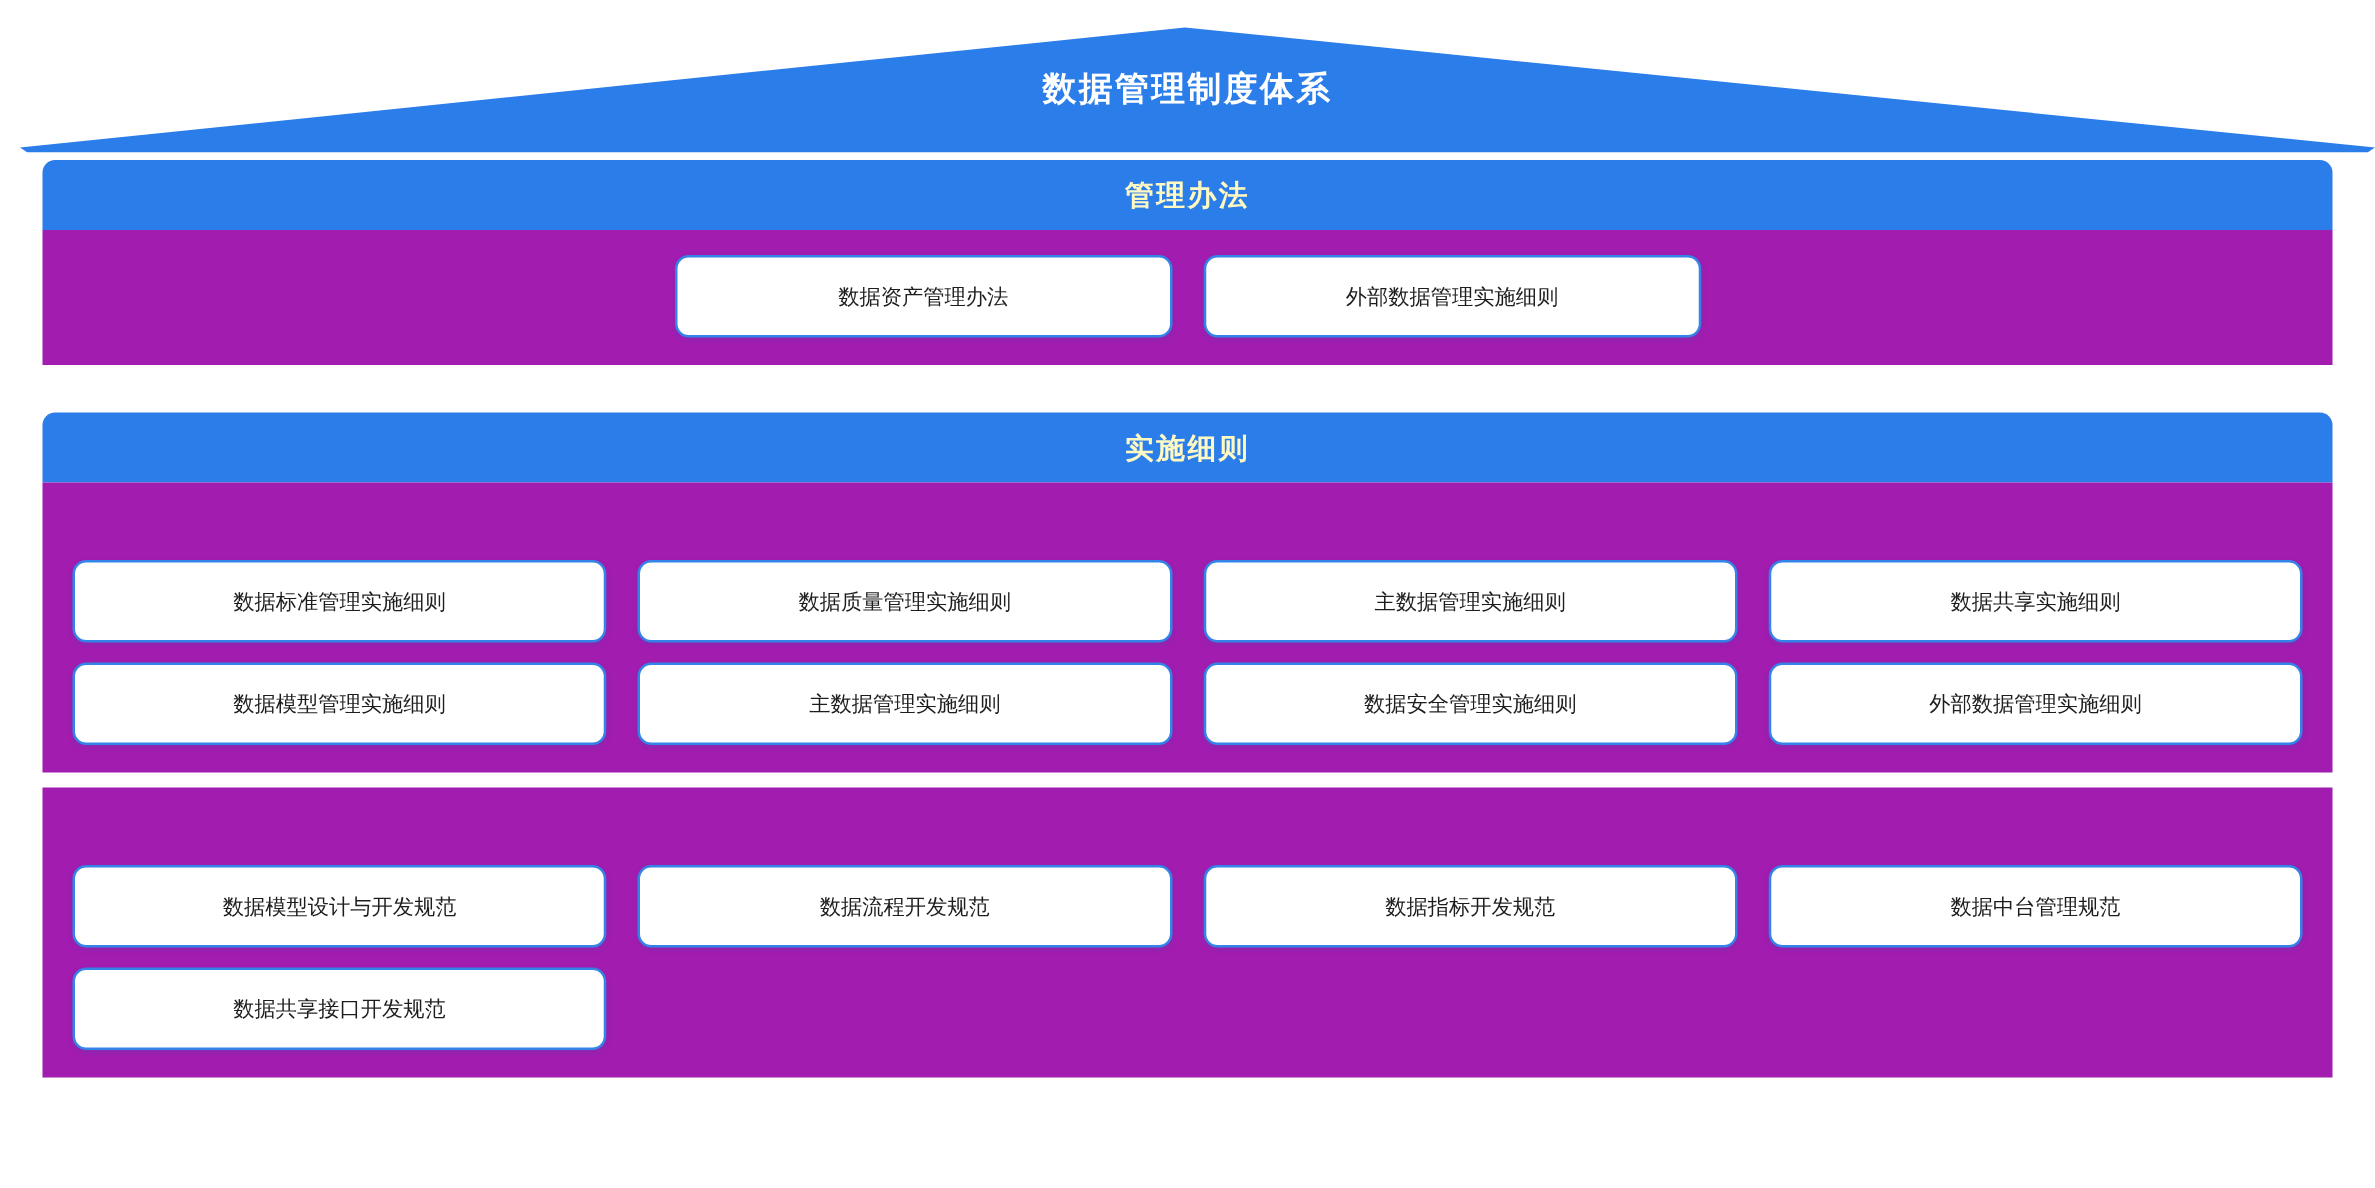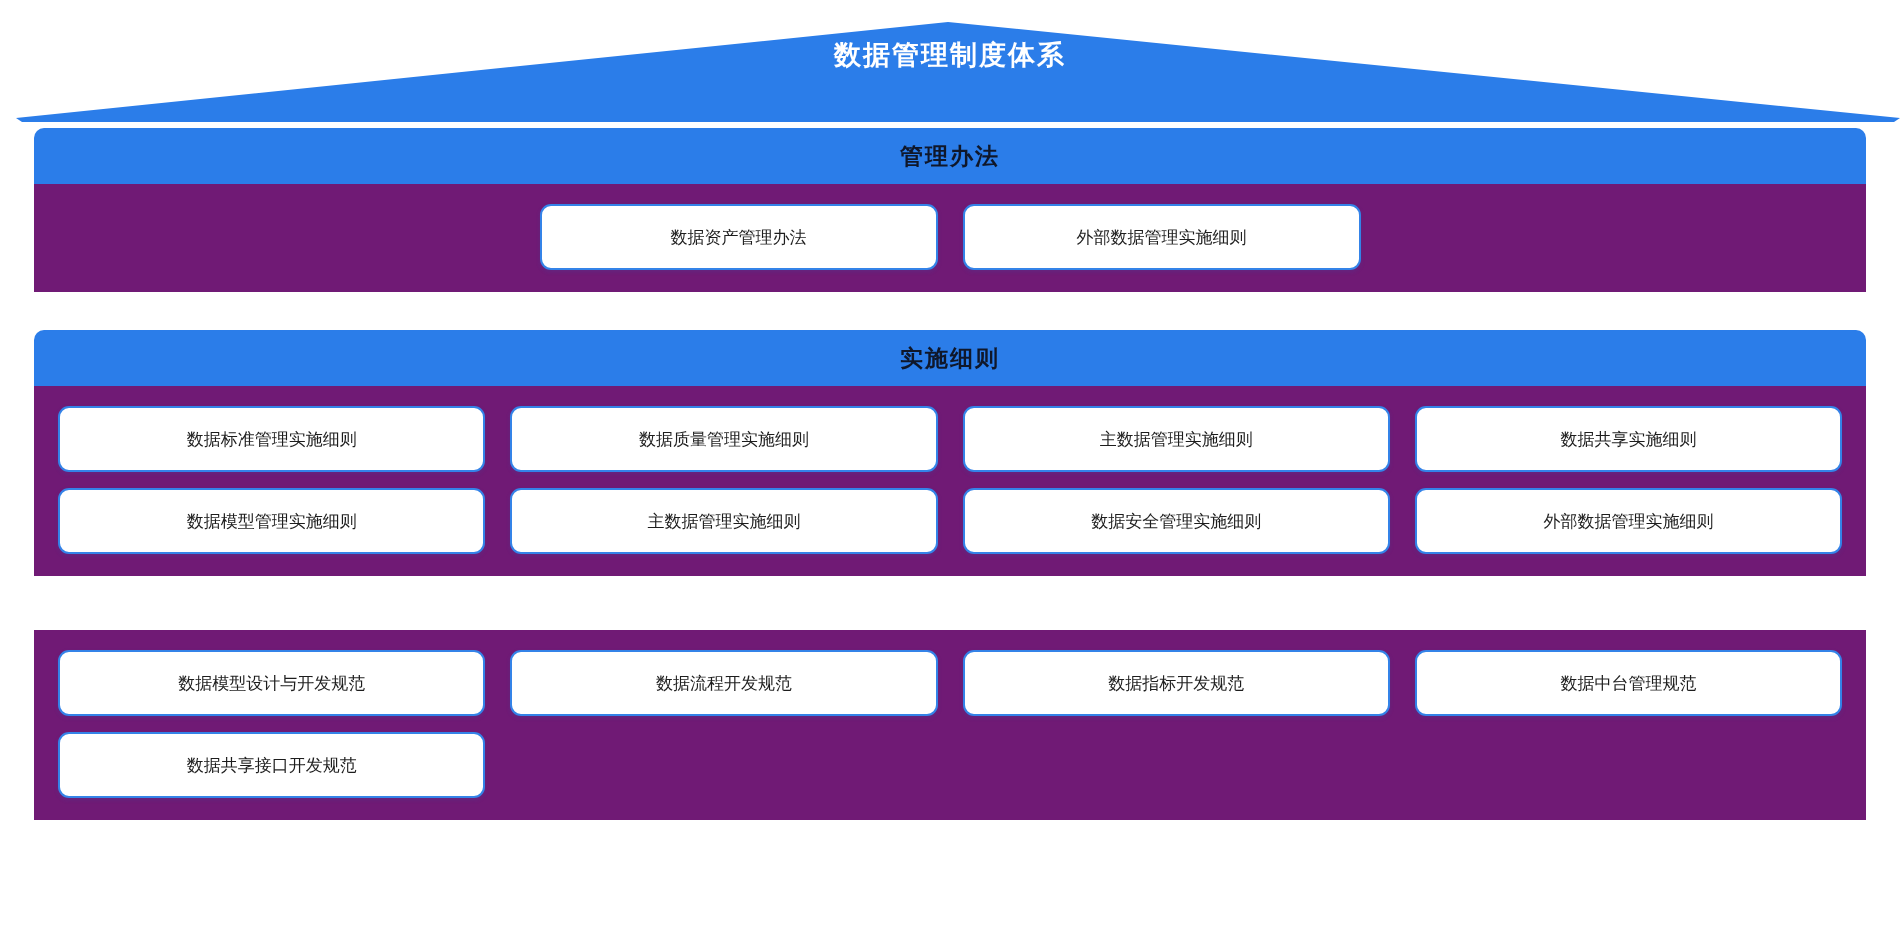--- a/index.html
+++ b/index.html
@@ -31,21 +31,21 @@
     position: absolute;
     left: 0;
     top: 0;
     width: 1900px;
     height: 122px;
     display: block;
   }
   .roof-title {
     position: absolute;
     left: 0;
-    top: 42px;
+    top: 58px;
     width: 1900px;
     text-align: center;
     color: #ffffff;
     font-size: 27px;
     font-weight: bold;
     letter-spacing: 2px;
     line-height: 1;
   }
 
   
@@ -56,36 +56,37 @@
     border-radius: 10px 10px 0 0;
     overflow: visible;
   }
   .section-header {
     height: 56px;
     background: #2b7de9;
     border-radius: 10px 10px 0 0;
     display: flex;
     align-items: center;
     justify-content: center;
-    color: #0f172a;
+    color: #fef9c3;
     font-size: 23px;
     font-weight: bold;
     letter-spacing: 2px;
   }
   .section-body {
-    background: #701a75;
+    background: #a21caf;
     padding: 20px 24px 22px 24px;
   }
 
   
   .card-grid {
     display: grid;
     grid-template-columns: repeat(4, 1fr);
     column-gap: 25px;
     row-gap: 16px;
+    margin-top: 42px;
   }
   .card {
     height: 66px;
     background: #ffffff;
     border: 2px solid #3483e8;
     border-radius: 11px;
     display: flex;
     align-items: center;
     justify-content: center;
     font-size: 17px;

